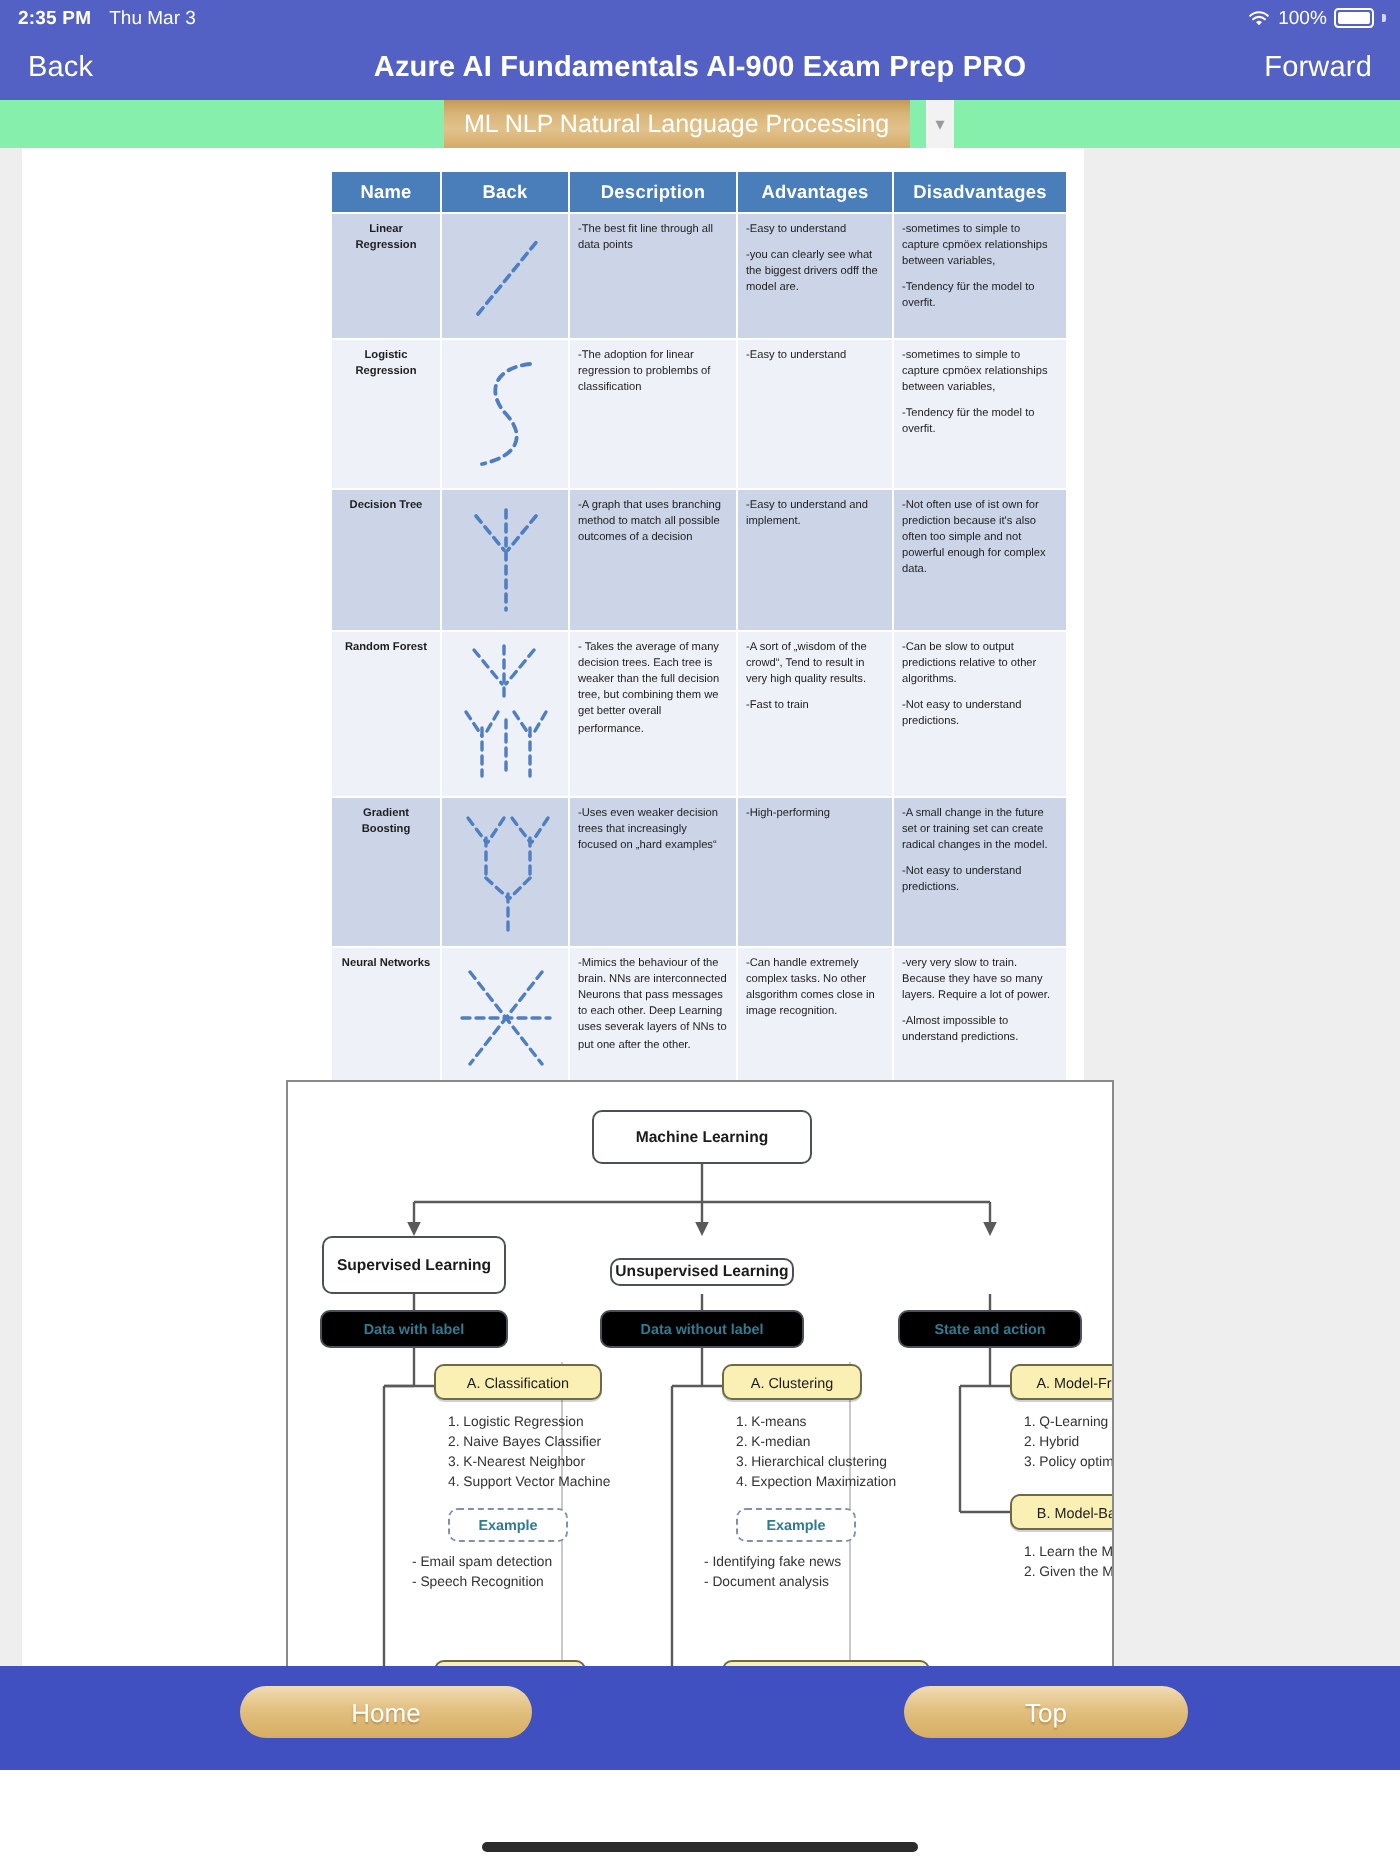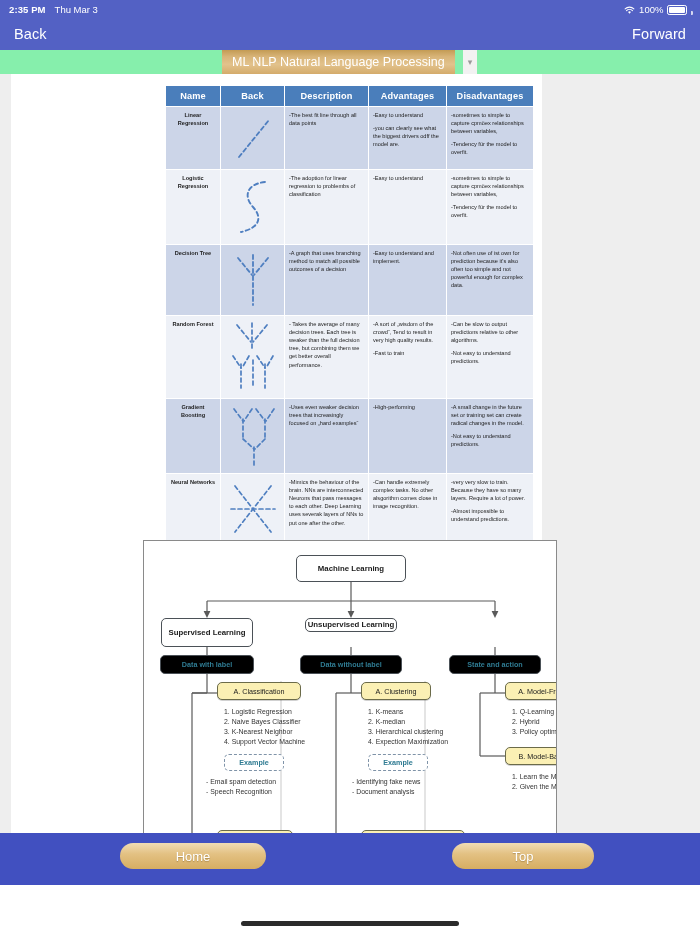--- a/index.html
+++ b/index.html
@@ -12,21 +12,21 @@
   .screen { position: relative; width: 700px; height: 934px; background: #eeeeee; }
 
   
   .statusbar {
     position: absolute; top: 0; left: 0; width: 700px; height: 18px;
     background: #5361c4; color: #ffffff;
     display: flex; align-items: center; font-size: 9.5px;
   }
   .sb-time { margin-left: 9px; font-weight: 600; letter-spacing: .1px; }
   .sb-date { margin-left: 9px; font-weight: 500; }
-  .sb-right { margin-left: auto; margin-right: 7px; display: flex; align-items: flex-end; gap: 4px; }
+  .sb-right { margin-left: auto; margin-right: 7px; display: flex; align-items: center; gap: 4px; }
   .sb-pct { font-size: 9.5px; font-weight: 500; }
   .wifi { width: 11px; height: 9px; display: block; }
   .batt {
     width: 20px; height: 9.5px; border: 1.2px solid #ffffff; border-radius: 2.2px;
     position: relative; background: transparent;
   }
   .batt::after {
     content: ""; position: absolute; top: 1px; left: 1px; right: 1px; bottom: 1px;
     background: #ffffff; border-radius: 1px;
   }
@@ -160,20 +160,21 @@
           <path d="M1.6 3.7 A9.2 9.2 0 0 1 14.4 3.7" stroke="#fff" stroke-width="1.5" fill="none" stroke-linecap="round"></path>
         </svg>
       </span>
       <span class="sb-pct">100%</span>
       <span class="batt"></span>
       <span class="batt-nub"></span>
     </span>
   </div>
 
   <div class="navbar">
+    <span class="nav-title">Azure AI Fundamentals AI-900 Exam Prep PRO</span>
     <span class="nav-btn">Back</span>
     <span class="nav-btn">Forward</span>
   </div>
 
   <div class="tabstrip">
     <div class="tab">ML NLP Natural Language Processing</div>
     <div class="tab-chev">▾</div>
   </div>
 
   <div class="page">
@@ -412,21 +413,21 @@
       <div>- Speech Recognition</div>
     </div>
     <div class="ynode" style="left:73px; top:289px; width:76px; height:18px;">B. Regression</div>
     <div class="lst" style="left:80px; top:314px;">
       <div>1. Linear Regression</div>
       <div>2. Ridge Regression</div>
       <div>3. ordinary least squares</div>
 
     </div>
 
-    <div class="node" style="left:161px; top:77px; width:92px; height:14px;">Unsupervised Learning</div>
+    <div class="node" style="left:161px; top:88px; width:92px; height:14px;">Unsupervised Learning</div>
     <div class="pill" style="left:156px; top:114px; width:102px; height:19px;">Data without label</div>
     <div class="ynode" style="left:217px; top:141px; width:70px; height:18px;">A. Clustering</div>
     <div class="lst" style="left:224px; top:166px;">
       <div>1. K-means</div>
       <div>2. K-median</div>
       <div>3. Hierarchical clustering</div>
       <div>4. Expection Maximization</div>
     </div>
     <div class="exnode" style="left:224px; top:213px; width:60px; height:17px;">Example</div>
     <div class="lst" style="left:208px; top:236px;">

